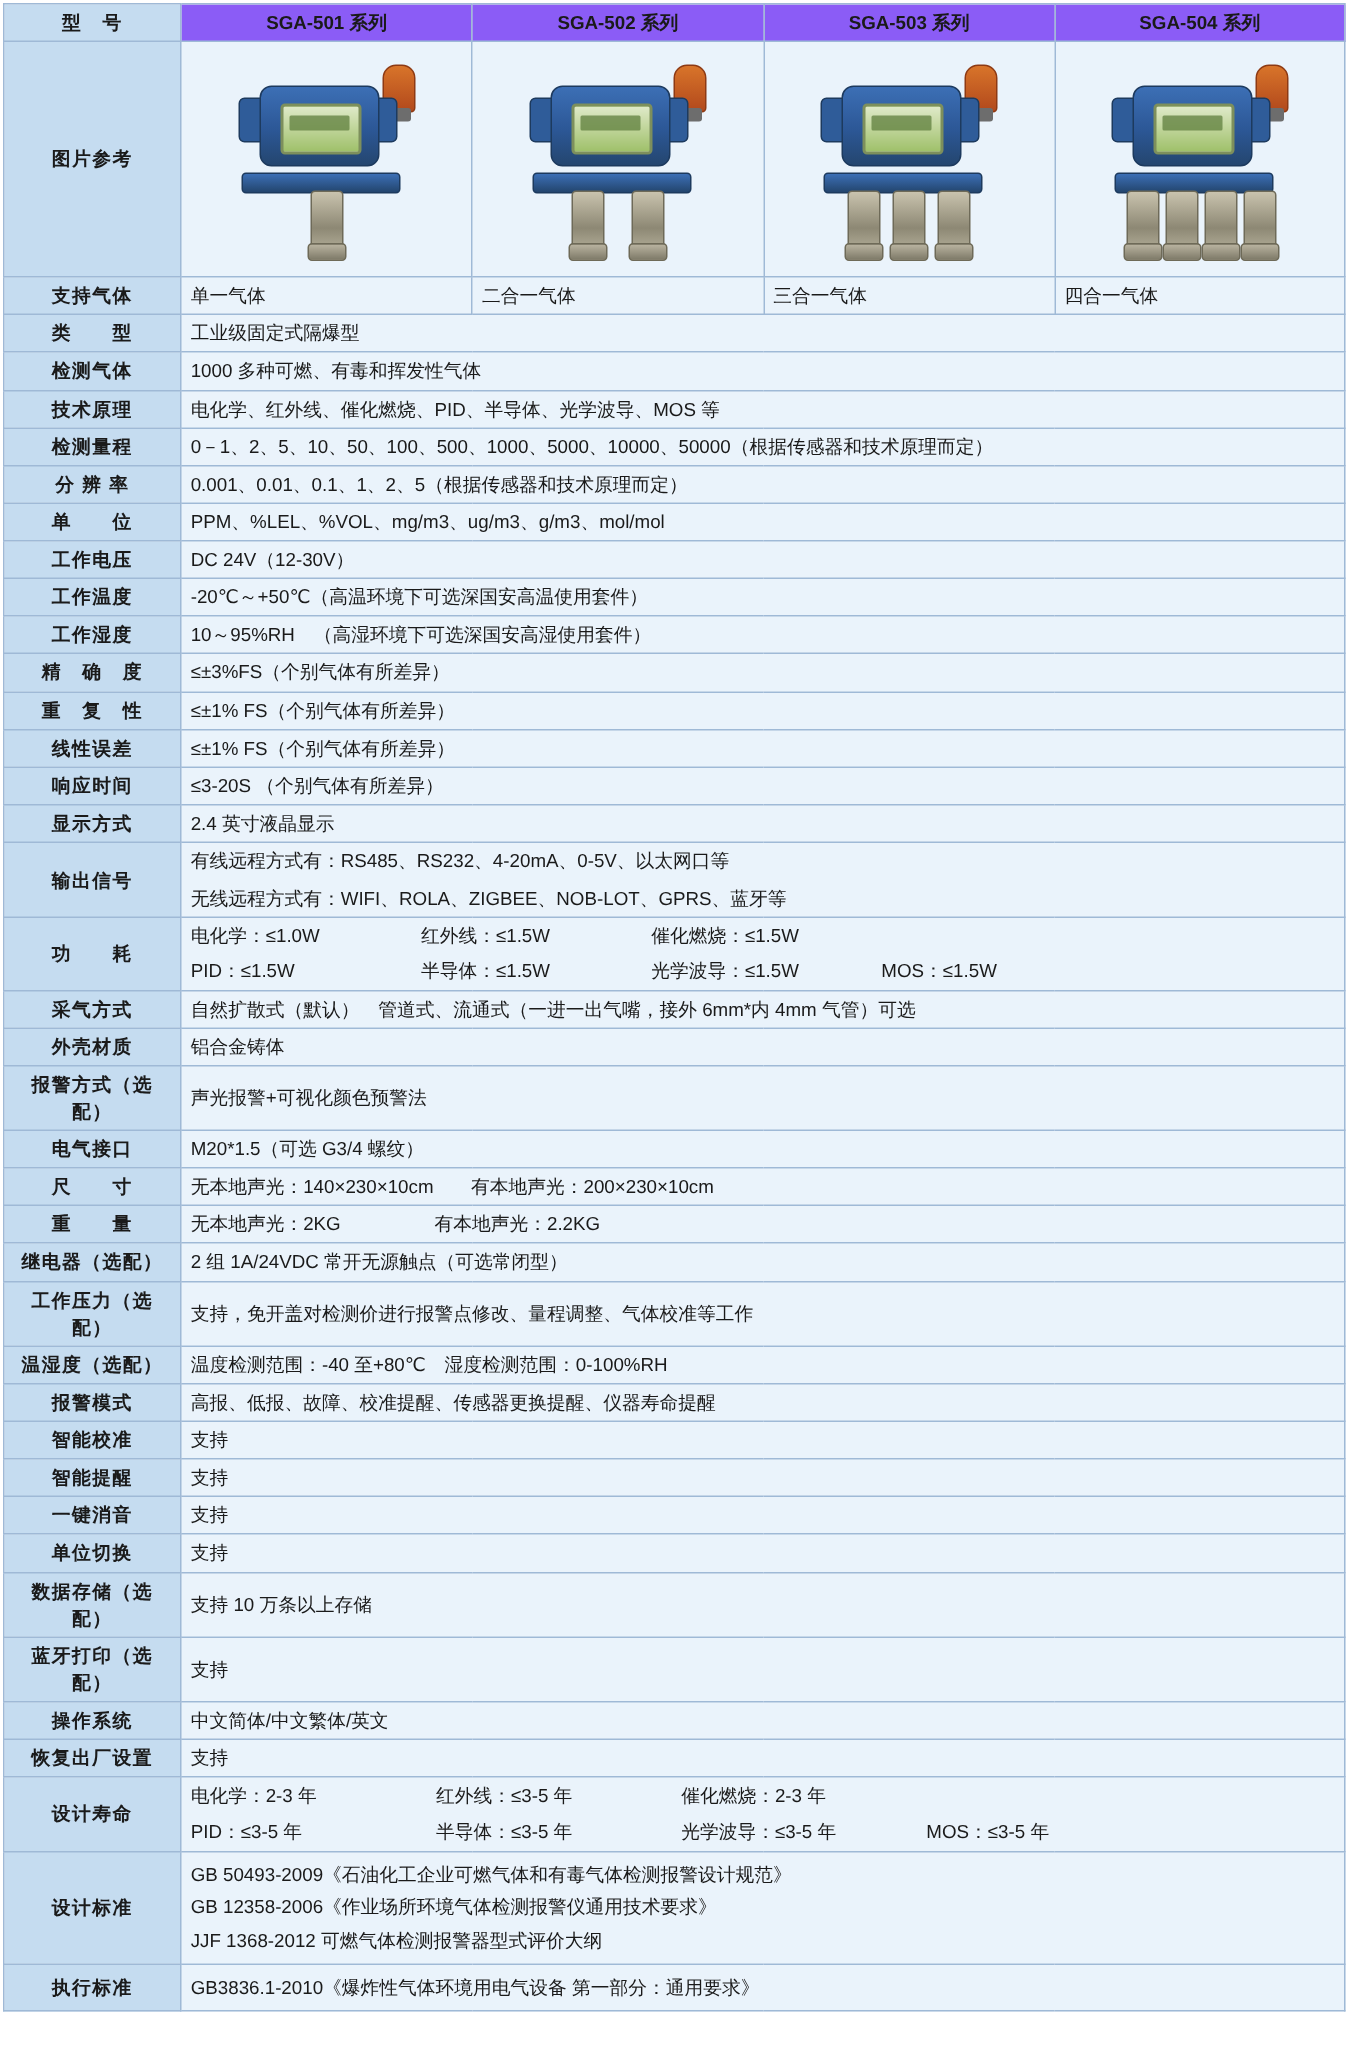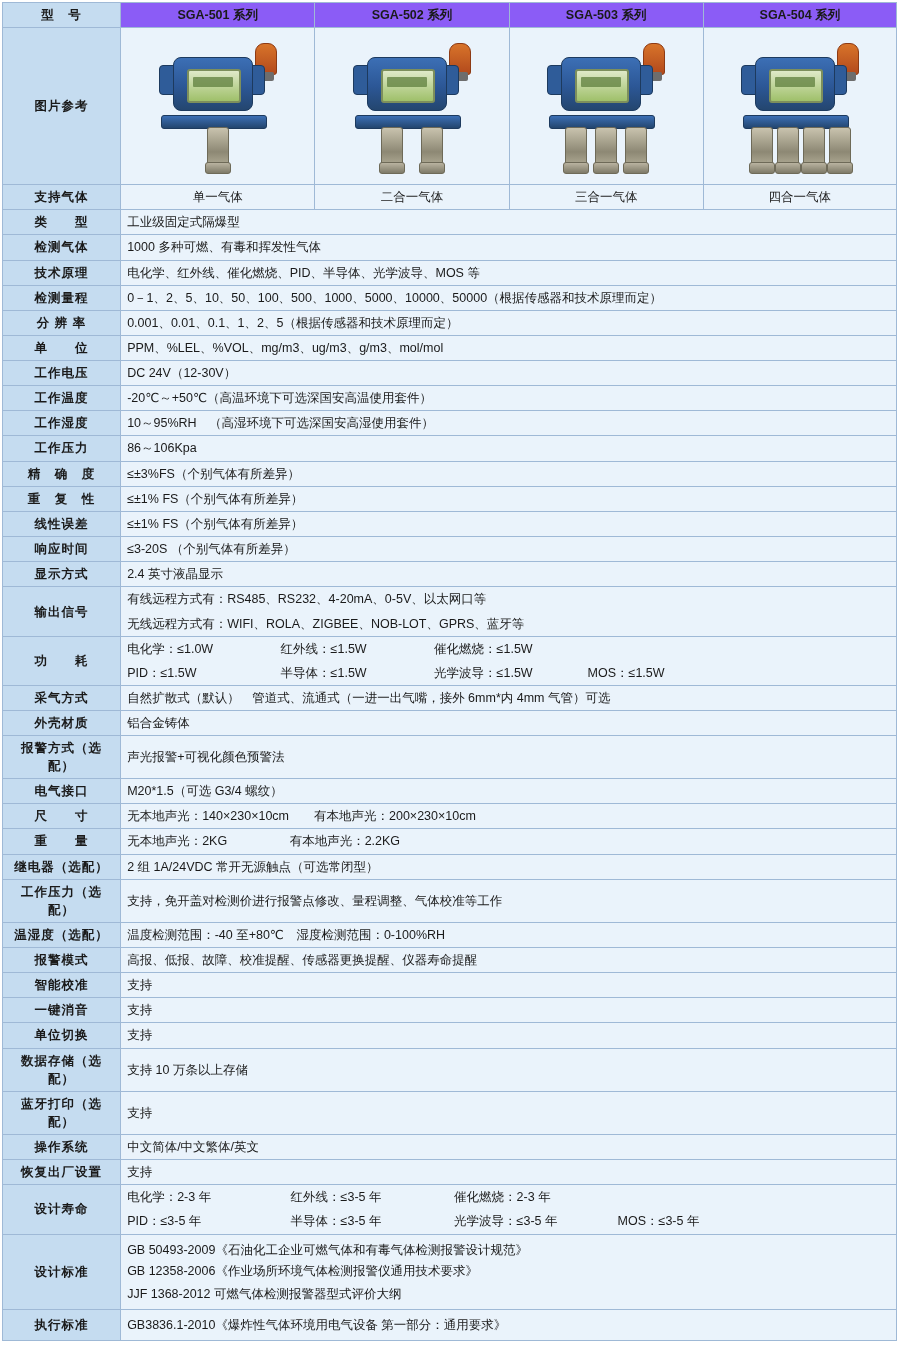--- a/index.html
+++ b/index.html
@@ -25,21 +25,21 @@
   }
   td.val{background:#eaf3fb;}
   td.hdr{
     background:#8b5cf6;
     text-align:center;
     font-weight:bold;
     color:#10243d;
     font-size:13px;
   }
   td.imgcell{background:#eaf3fb;text-align:center;padding:4px 2px;}
-  td.center{text-align:center;}
+  td.center{text-align:left;}
   .kv{display:inline-block;min-width:150px;}
   .kv2{display:inline-block;min-width:160px;}
   .line{display:block;}
   
   .dev{position:relative;width:150px;height:150px;margin:0 auto;}
   .dev .body{
     position:absolute;left:30px;top:26px;width:78px;height:52px;
     background:linear-gradient(180deg,#3c6fb5 0%,#2c5796 55%,#24466f 100%);
     border-radius:8px;border:1px solid #1d3a5e;
   }
@@ -205,24 +205,20 @@
         </tr>
   <tr>
           <td class="label">工作温度</td>
           <td class="val" colspan="4">-20℃～+50℃（高温环境下可选深国安高温使用套件）</td>
         </tr>
   <tr>
           <td class="label">工作湿度</td>
           <td class="val" colspan="4">10～95%RH　（高湿环境下可选深国安高湿使用套件）</td>
         </tr>
   <tr>
-          <td class="label">工作压力</td>
-          <td class="val" colspan="4">86～106Kpa</td>
-        </tr>
-  <tr>
           <td class="label">精　确　度</td>
           <td class="val" colspan="4">≤±3%FS（个别气体有所差异）</td>
         </tr>
   <tr>
           <td class="label">重　复　性</td>
           <td class="val" colspan="4">≤±1% FS（个别气体有所差异）</td>
         </tr>
   <tr>
           <td class="label">线性误差</td>
           <td class="val" colspan="4">≤±1% FS（个别气体有所差异）</td>
@@ -299,20 +295,24 @@
         </tr>
   <tr>
           <td class="label">报警模式</td>
           <td class="val" colspan="4">高报、低报、故障、校准提醒、传感器更换提醒、仪器寿命提醒</td>
         </tr>
   <tr>
           <td class="label">智能校准</td>
           <td class="val" colspan="4">支持</td>
         </tr>
   <tr>
+          <td class="label">智能提醒</td>
+          <td class="val" colspan="4">支持</td>
+        </tr>
+  <tr>
           <td class="label">一键消音</td>
           <td class="val" colspan="4">支持</td>
         </tr>
   <tr>
           <td class="label">单位切换</td>
           <td class="val" colspan="4">支持</td>
         </tr>
   <tr>
           <td class="label">数据存储（选配）</td>
           <td class="val" colspan="4">支持 10 万条以上存储</td>

